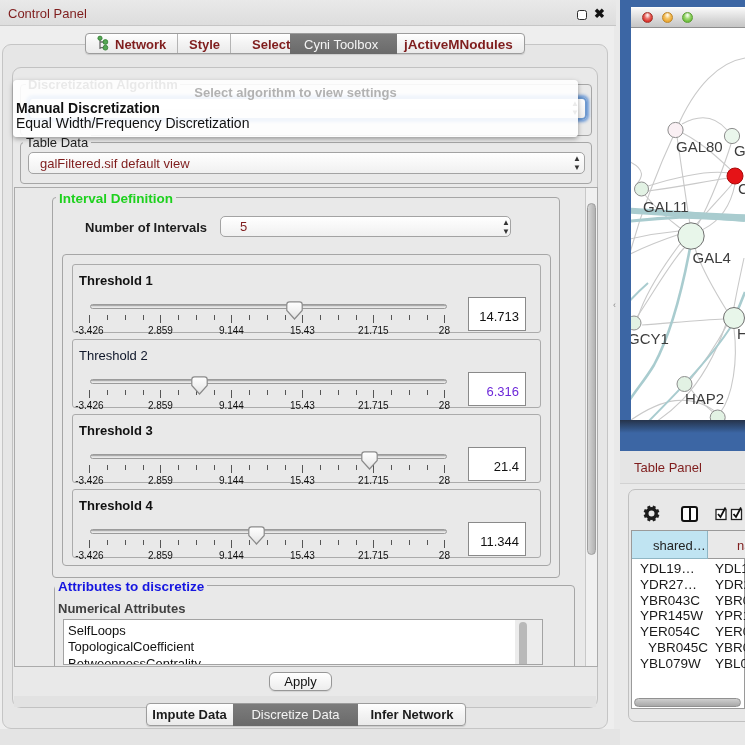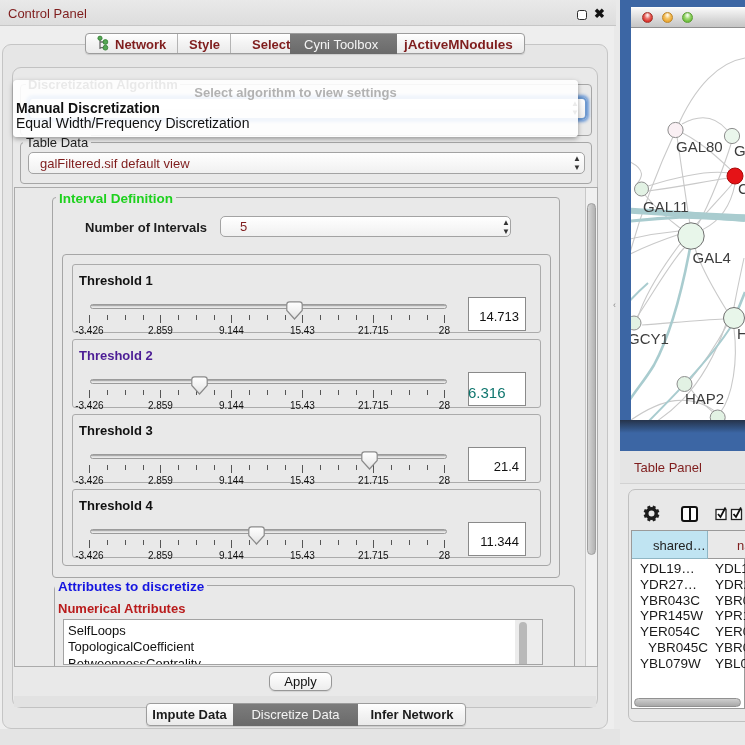--- a/index.html
+++ b/index.html
@@ -102,21 +102,21 @@
         <linearGradient id="tg0" x1="0" y1="0" x2="0" y2="1">
           <stop offset="0" stop-color="#ffffff"></stop>
           <stop offset="0.5" stop-color="#f2f2f2"></stop>
           <stop offset="1" stop-color="#e2e2e2"></stop>
         </linearGradient>
       </defs>
     </svg>
 <div class="abs" style="left:453px;top:109px;width:58px;height:34px;background:#ffffff;border:1px solid #8a8a8a;"></div>
 <div class="abs" style="left:453px;top:120.5px;width:51px;text-align:right;font-size:13px;color:#111;">14.713</div>
 <div class="abs" style="left:57px;top:151px;width:469px;height:69px;border:1px solid #ababab;border-radius:3px;"></div>
-<div class="abs" style="left:64px;top:160px;font-size:13px;font-weight:bold;color:#4c1d95;">Threshold 2</div>
+<div class="abs" style="left:64px;top:160px;font-size:13px;font-weight:normal;color:#0f172a;">Threshold 2</div>
 <div class="abs" style="left:75px;top:191px;width:357px;height:5px;border-radius:2.5px;background:linear-gradient(#8f8f8f,#d9d9d9 45%,#efefef);border:1px solid #9b9b9b;"></div>
 <div class="abs" style="left:74.4px;top:202px;width:1px;height:8px;background:#555;"></div>
 <div class="abs" style="left:92.2px;top:202px;width:1px;height:4.5px;background:#555;"></div>
 <div class="abs" style="left:109.9px;top:202px;width:1px;height:4.5px;background:#555;"></div>
 <div class="abs" style="left:127.7px;top:202px;width:1px;height:4.5px;background:#555;"></div>
 <div class="abs" style="left:145.4px;top:202px;width:1px;height:8px;background:#555;"></div>
 <div class="abs" style="left:163.2px;top:202px;width:1px;height:4.5px;background:#555;"></div>
 <div class="abs" style="left:180.9px;top:202px;width:1px;height:4.5px;background:#555;"></div>
 <div class="abs" style="left:198.7px;top:202px;width:1px;height:4.5px;background:#555;"></div>
 <div class="abs" style="left:216.4px;top:202px;width:1px;height:8px;background:#555;"></div>
@@ -142,21 +142,21 @@
       <path d="M3.5 0.8 L13.5 0.8 Q16.2 0.8 16.2 3.5 L16.2 9.5 L8.5 18 L0.8 9.5 L0.8 3.5 Q0.8 0.8 3.5 0.8 Z" fill="url(#tg1)" stroke="#8a8a8a" stroke-width="1.2"></path>
       <defs>
         <linearGradient id="tg1" x1="0" y1="0" x2="0" y2="1">
           <stop offset="0" stop-color="#ffffff"></stop>
           <stop offset="0.5" stop-color="#f2f2f2"></stop>
           <stop offset="1" stop-color="#e2e2e2"></stop>
         </linearGradient>
       </defs>
     </svg>
 <div class="abs" style="left:453px;top:184px;width:58px;height:34px;background:#ffffff;border:1px solid #8a8a8a;"></div>
-<div class="abs" style="left:453px;top:195.5px;width:51px;text-align:left;font-size:15px;color:#0f766e;">6.316</div>
+<div class="abs" style="left:453px;top:195.5px;width:51px;text-align:right;font-size:13px;color:#6d28d9;">6.316</div>
 <div class="abs" style="left:57px;top:226px;width:469px;height:69px;border:1px solid #ababab;border-radius:3px;"></div>
 <div class="abs" style="left:64px;top:235px;font-size:13px;font-weight:bold;color:#111;">Threshold 3</div>
 <div class="abs" style="left:75px;top:266px;width:357px;height:5px;border-radius:2.5px;background:linear-gradient(#8f8f8f,#d9d9d9 45%,#efefef);border:1px solid #9b9b9b;"></div>
 <div class="abs" style="left:74.4px;top:277px;width:1px;height:8px;background:#555;"></div>
 <div class="abs" style="left:92.2px;top:277px;width:1px;height:4.5px;background:#555;"></div>
 <div class="abs" style="left:109.9px;top:277px;width:1px;height:4.5px;background:#555;"></div>
 <div class="abs" style="left:127.7px;top:277px;width:1px;height:4.5px;background:#555;"></div>
 <div class="abs" style="left:145.4px;top:277px;width:1px;height:8px;background:#555;"></div>
 <div class="abs" style="left:163.2px;top:277px;width:1px;height:4.5px;background:#555;"></div>
 <div class="abs" style="left:180.9px;top:277px;width:1px;height:4.5px;background:#555;"></div>
@@ -229,21 +229,21 @@
           <stop offset="0" stop-color="#ffffff"></stop>
           <stop offset="0.5" stop-color="#f2f2f2"></stop>
           <stop offset="1" stop-color="#e2e2e2"></stop>
         </linearGradient>
       </defs>
     </svg>
 <div class="abs" style="left:453px;top:334px;width:58px;height:34px;background:#ffffff;border:1px solid #8a8a8a;"></div>
 <div class="abs" style="left:453px;top:345.5px;width:51px;text-align:right;font-size:13px;color:#111;">11.344</div>
 <div class="grp" style="left:39px;top:397px;width:521px;height:120px;"></div>
 <div class="abs" style="left:40px;top:390.9px;font-size:13.5px;font-weight:bold;color:#1515e0;background:#e9e9e9;padding:0 3px;">Attributes to discretize</div>
-<div class="abs" style="left:43px;top:412.5px;font-size:13px;font-weight:bold;color:#b91c1c;">Numerical Attributes</div>
+<div class="abs" style="left:43px;top:412.5px;font-size:13px;font-weight:bold;color:#404040;">Numerical Attributes</div>
 <div class="abs" style="left:48px;top:431px;width:480px;height:46px;background:#ffffff;border:1px solid #a3a3a3;overflow:hidden;">
       <div class="abs" style="left:4px;top:3.1px;font-size:13px;color:#111;">SelfLoops</div>
       <div class="abs" style="left:4px;top:19.3px;font-size:13px;color:#111;">TopologicalCoefficient</div>
       <div class="abs" style="left:4px;top:35.5px;font-size:13px;color:#111;">BetweennessCentrality</div>
       <div class="abs" style="left:451px;top:0;width:28px;height:45px;background:#ececec;"></div>
       <div class="abs" style="left:455px;top:2px;width:8px;height:60px;border-radius:4px;background:#b9b9b9;"></div>
     </div>
 </div>
 
 <div class="abs" style="left:269px;top:672px;width:63px;height:19px;border-radius:6px;background:linear-gradient(#ffffff,#ededed);border:1px solid #979797;box-shadow:0 1px 1px rgba(0,0,0,0.1);"></div>

